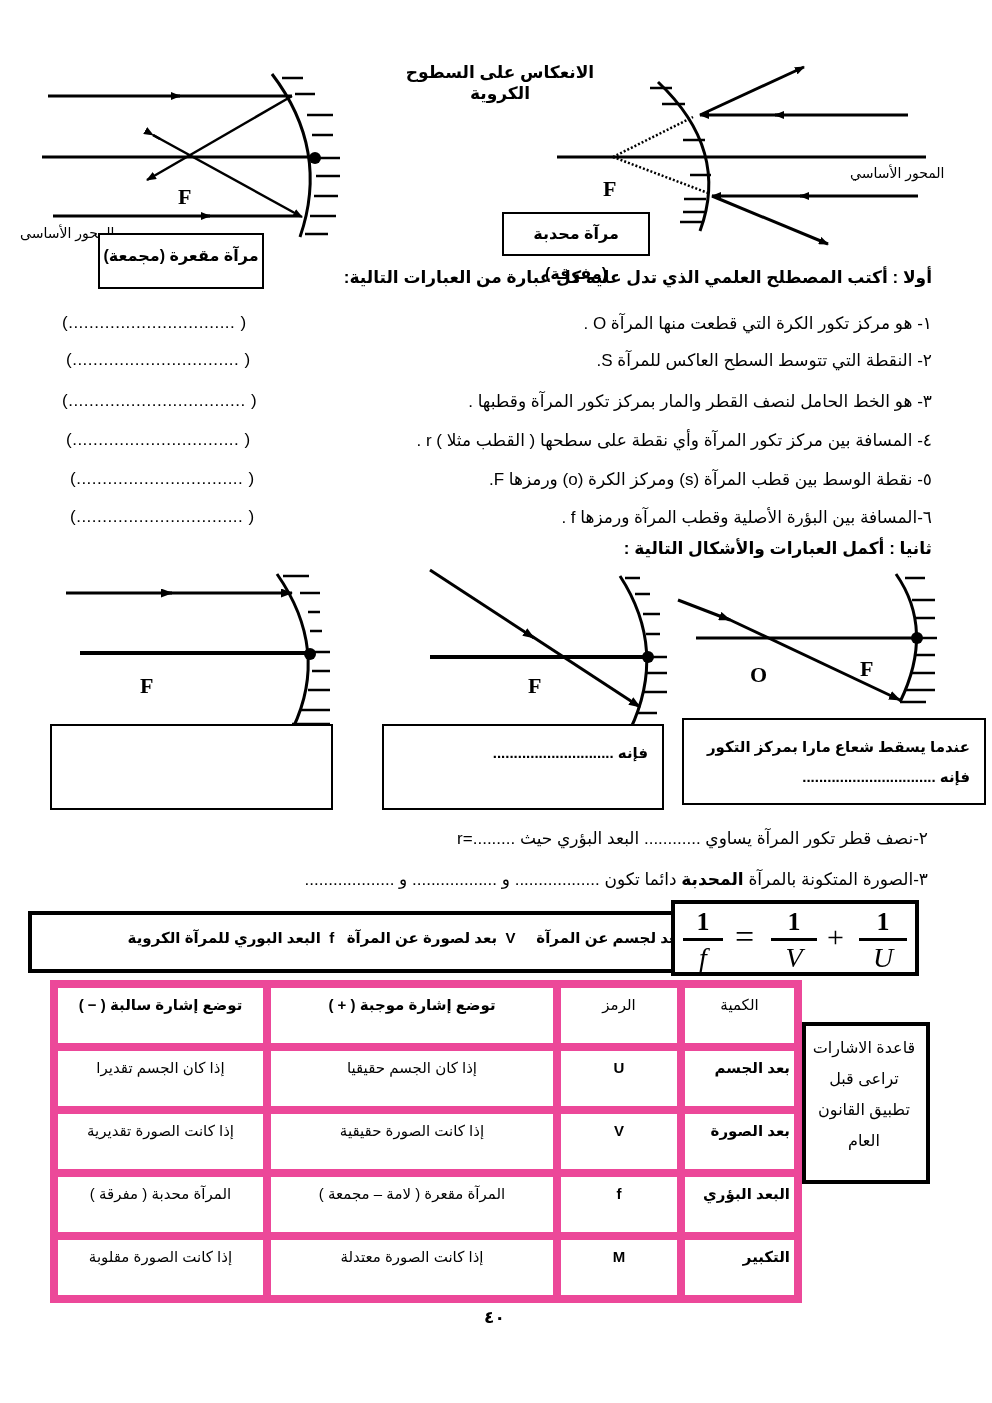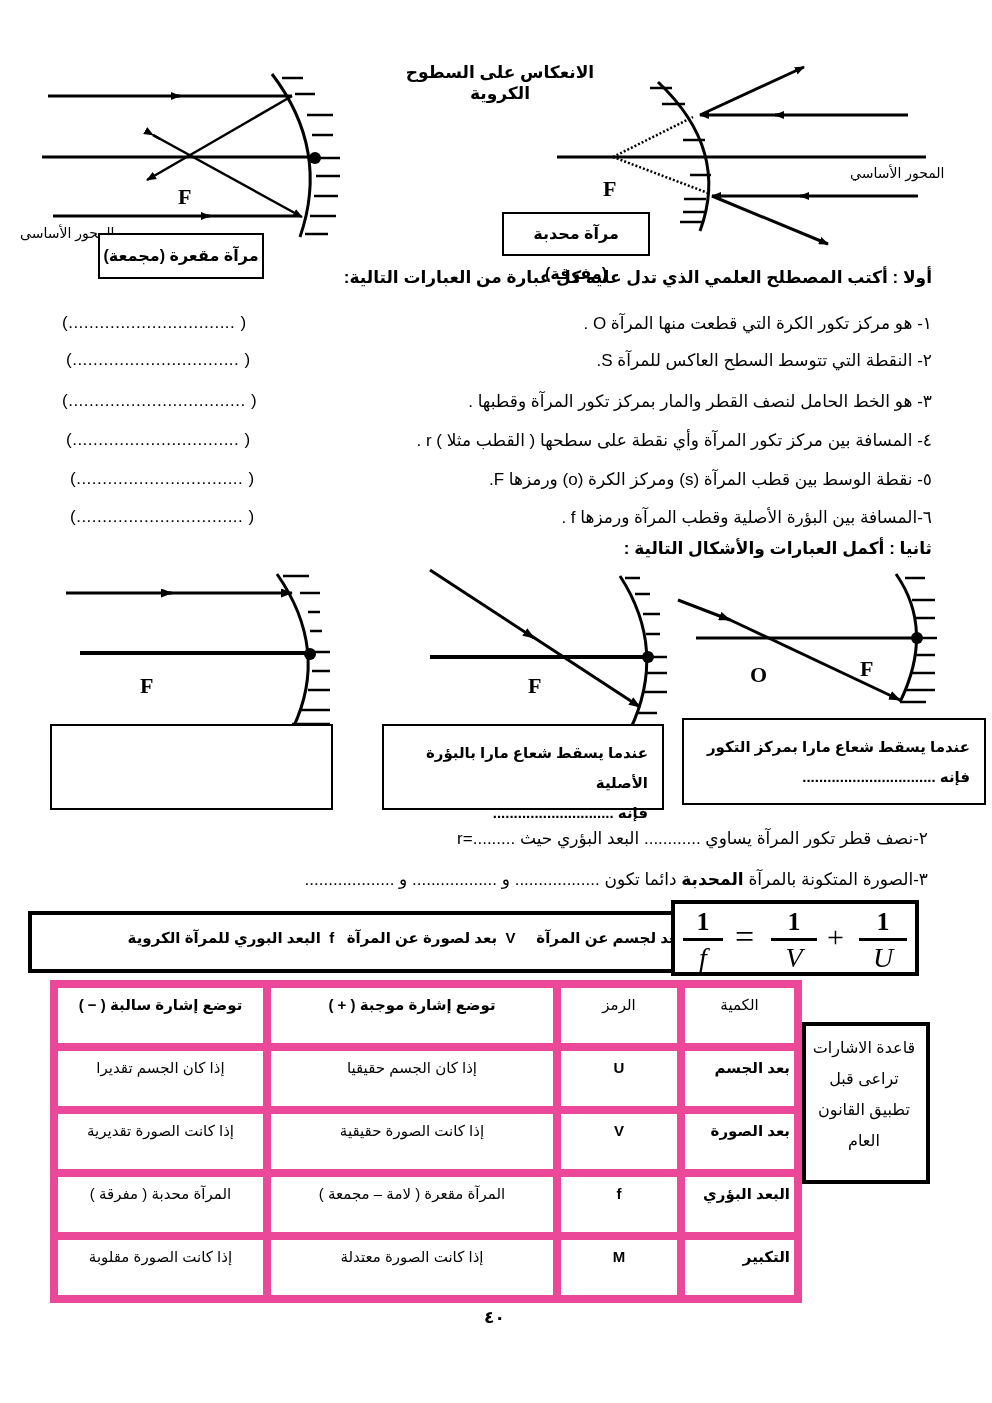--- a/index.html
+++ b/index.html
@@ -84,21 +84,21 @@
 
   <line x1="700" y1="115" x2="804" y2="67" stroke="#000" stroke-width="3" marker-end="url(#ah)"></line>
   <line x1="712" y1="196" x2="828" y2="244" stroke="#000" stroke-width="3" marker-end="url(#ah)"></line>
 
   <line x1="613" y1="157" x2="693" y2="117" stroke="#000" stroke-width="2.5" stroke-dasharray="2,2"></line>
   <line x1="613" y1="157" x2="708" y2="193" stroke="#000" stroke-width="2.5" stroke-dasharray="2,2"></line>
 </svg>
 
 <div class="abs axis-label rtl" style="left:20px; top:182px;margin-top:43px;">المحور الأساسى</div>
 <div class="abs F" style="left:178px; top:184px;">F</div>
-<div class="box label-box rtl" style="left:98px; top:233px; width:166px; height:46px; line-height:42px;">
+<div class="box label-box rtl" style="left:98px; top:233px; width:166px; height:56px; line-height:42px;">
   <span>مرآة مقعرة  (مجمعة)</span>
 </div>
 
 <div class="abs axis-label rtl" style="left:850px; top:165px;">المحور الأساسي</div>
 <div class="abs F" style="left:603px; top:176px;">F</div>
 <div class="box label-box rtl" style="left:502px; top:212px; width:148px; height:44px; line-height:40px;">
   <span>مرآة محدبة (مفرقة)</span>
 </div>
 
 <div class="abs title rtl" style="right:60px; top:267px; white-space:nowrap;">أولا : أكتب المصطلح العلمي الذي تدل عليه كل عبارة من العبارات التالية:</div>
@@ -182,21 +182,20 @@
 </svg>
 
 <div class="abs F" style="left:140px; top:673px;">F</div>
 <div class="abs F" style="left:528px; top:673px;">F</div>
 <div class="abs F" style="left:750px; top:662px;">O</div>
 <div class="abs F" style="left:860px; top:656px;">F</div>
 
 <div class="box caption-box rtl" style="left:50px; top:724px; width:283px; height:86px;">
 </div>
 <div class="box caption-box rtl" style="left:382px; top:724px; width:282px; height:86px;">
-  <div>عندما يسقط شعاع مارا بالبؤرة الأصلية</div>
   <div>فإنه .............................</div>
 </div>
 <div class="box caption-box rtl" style="left:682px; top:718px; width:304px; height:87px;">
   <div>عندما يسقط شعاع مارا بمركز التكور</div>
   <div>فإنه ................................</div>
 </div>
 
 <div class="abs q rtl" style="right:64px; top:828px;">٢-نصف قطر تكور المرآة يساوي ............ البعد البؤري حيث  .........=r</div>
 <div class="abs q rtl" style="right:64px; top:869px;">
   <span>٣-الصورة المتكونة بالمرآة </span><span class="bold">المحدبة</span><span> دائما تكون .................. و .................. و ...................</span>

